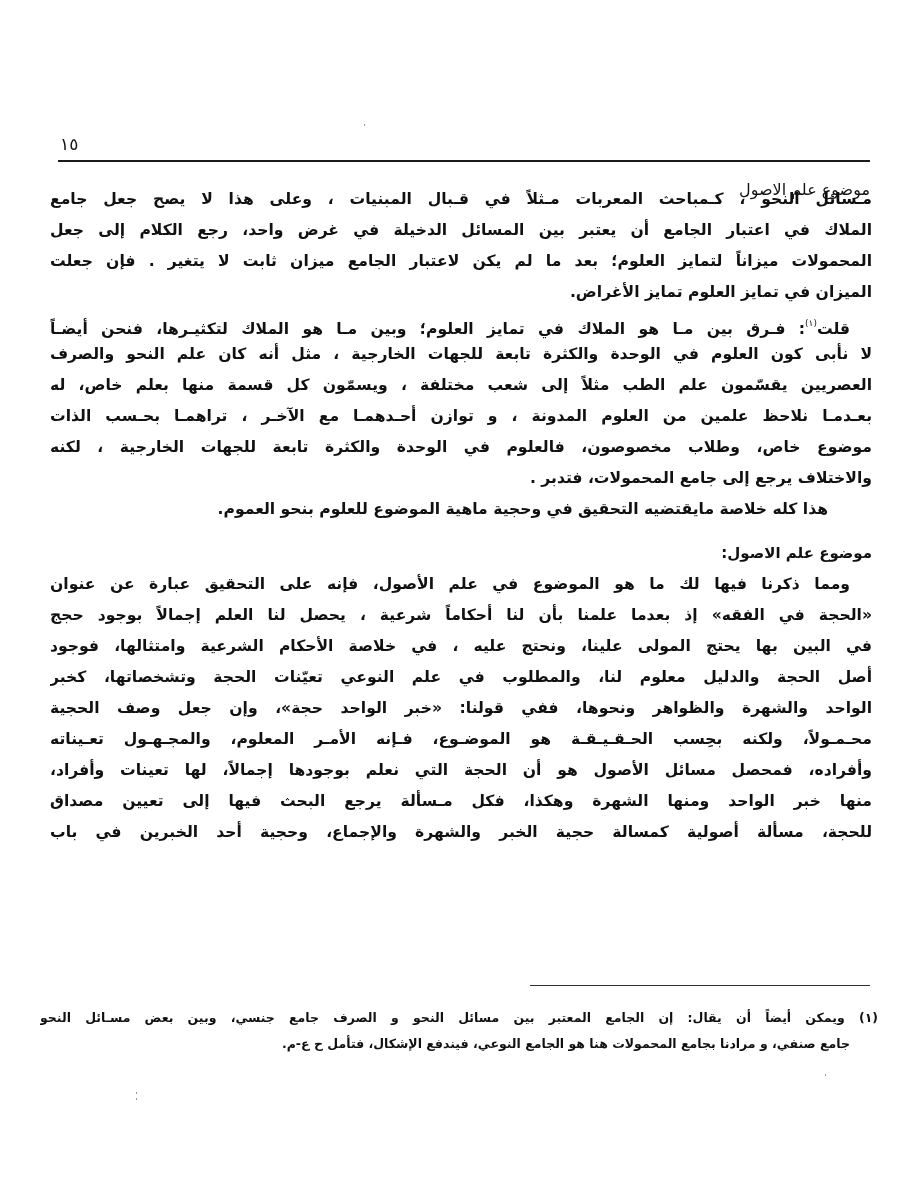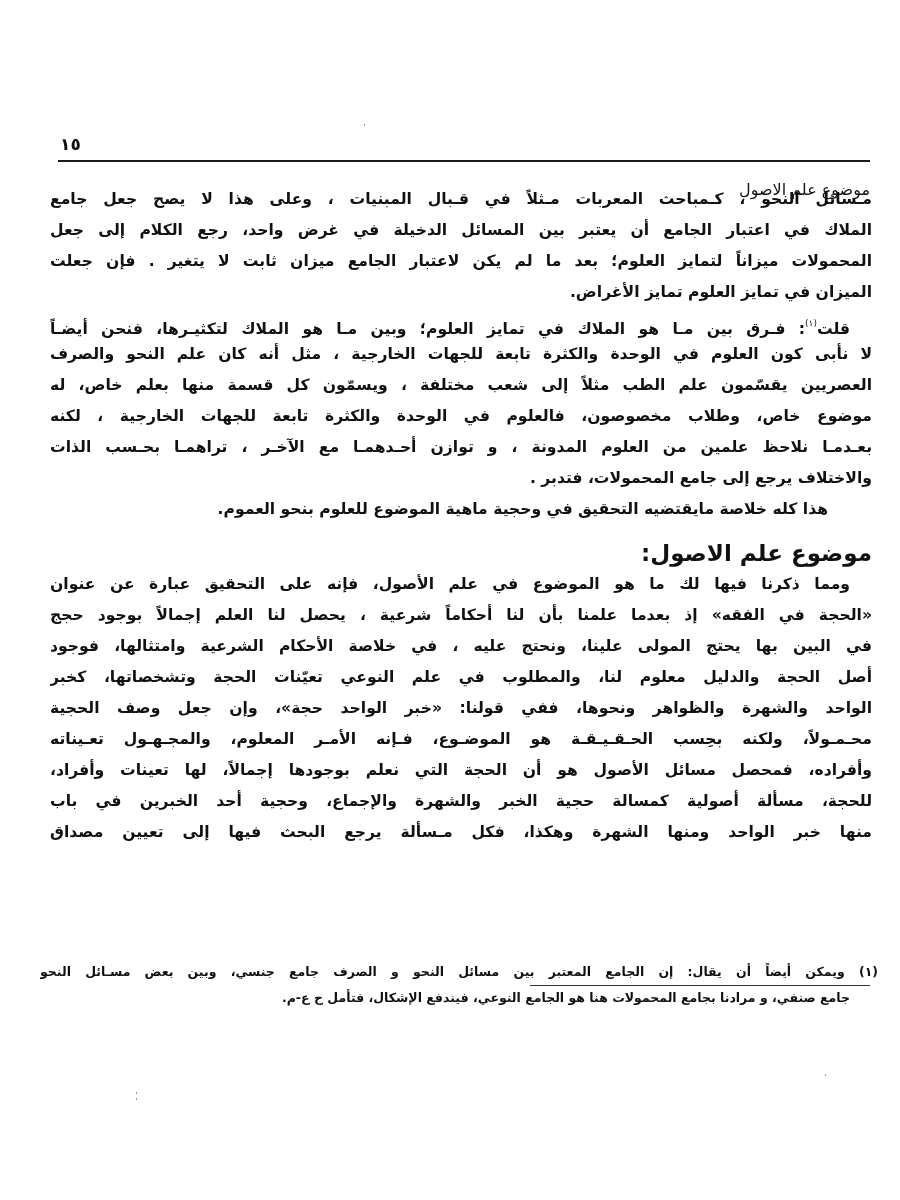--- a/index.html
+++ b/index.html
@@ -38,21 +38,21 @@
     font-weight: normal;
     font-family: "DejaVu Sans", sans-serif;
     white-space: nowrap;
     margin-top: 44px;
   }
   .page-number {
     position: absolute;
     left: 2px;
     top: 0px;
     font-size: 17px;
-    font-weight: bold;
+    font-weight: normal;
     font-family: "DejaVu Sans", sans-serif;
   }
   .body-text {
     position: absolute;
     left: 50px;
     top: 184px;
     width: 822px;
     direction: rtl;
     text-align: justify;
     text-align-last: right;
@@ -80,36 +80,36 @@
   }
   sup.fnref {
     font-size: 9px;
     vertical-align: 8px;
     font-weight: normal;
   }
   .section-heading {
     display: block;
     height: 44px;
     line-height: 56px;
-    font-size: 23px;
+    font-size: 15px;
     font-weight: bold;
     text-align: center;
   }
   .footnote-rule {
     position: absolute;
     left: 530px;
     top: 985px;
     width: 340px;
     height: 0;
     border-top: 1.5px solid #333333;
   }
   .footnotes {
     position: absolute;
     left: 40px;
-    top: 959px;
+    top: 1005px;
     width: 838px;
     direction: rtl;
     font-family: "DejaVu Sans", sans-serif;
     font-size: 12.5px;
     font-weight: bold;
     line-height: 26px;
   }
   .fn-line {
     display: block;
     white-space: nowrap;
@@ -142,37 +142,37 @@
   <div class="body-text">
 
     <span class="line">مـسائل النحو ، كـمباحث المعربات مـثلاً في قـبال المبنيات ، وعلى هذا لا يصح جعل جامع</span>
     <span class="line">الملاك في اعتبار الجامع أن يعتبر بين المسائل الدخيلة في غرض واحد، رجع الكلام إلى جعل</span>
     <span class="line">المحمولات ميزاناً لتمايز العلوم؛ بعد ما لم يكن لاعتبار الجامع ميزان ثابت لا يتغير . فإن جعلت</span>
     <span class="line last">الميزان في تمايز العلوم تمايز الأغراض.</span>
 
     <span class="line indent"><span>قلت</span><sup class="fnref">(١)</sup><span>: فـرق بين مـا هو الملاك في تمايز العلوم؛ وبين مـا هو الملاك لتكثيـرها، فنحن أيضـاً</span></span>
     <span class="line">لا نأبى كون العلوم في الوحدة والكثرة تابعة للجهات الخارجية ، مثل أنه كان علم النحو والصرف</span>
     <span class="line">العصريين يقسّمون علم الطب مثلاً إلى شعب مختلفة ، ويسمّون كل قسمة منها بعلم خاص، له</span>
+    <span class="line">بعـدمـا نلاحظ علمين من العلوم المدونة ، و توازن أحـدهمـا مع الآخـر ، تراهمـا بحـسب الذات</span>
     <span class="line">موضوع خاص، وطلاب مخصوصون، فالعلوم في الوحدة والكثرة تابعة للجهات الخارجية ، لكنه</span>
-    <span class="line">بعـدمـا نلاحظ علمين من العلوم المدونة ، و توازن أحـدهمـا مع الآخـر ، تراهمـا بحـسب الذات</span>
     <span class="line last">والاختلاف يرجع إلى جامع المحمولات، فتدبر .</span>
 
     <span class="line last indent-more">هذا كله خلاصة مايقتضيه التحقيق في وحجية ماهية الموضوع للعلوم بنحو العموم.</span>
 
     <span class="section-heading">موضوع علم الاصول:</span>
 
     <span class="line indent">ومما ذكرنا فيها لك ما هو الموضوع في علم الأصول، فإنه على التحقيق عبارة عن عنوان</span>
     <span class="line">«الحجة في الفقه» إذ بعدما علمنا بأن لنا أحكاماً شرعية ، يحصل لنا العلم إجمالاً بوجود حجج</span>
     <span class="line">في البين بها يحتج المولى علينا، ونحتج عليه ، في خلاصة الأحكام الشرعية وامتثالها، فوجود</span>
     <span class="line">أصل الحجة والدليل معلوم لنا، والمطلوب في علم النوعي تعيّنات الحجة وتشخصاتها، كخبر</span>
     <span class="line">الواحد والشهرة والظواهر ونحوها، ففي قولنا: «خبر الواحد حجة»، وإن جعل وصف الحجية</span>
     <span class="line">محـمـولاً، ولكنه بحِسب الحـقـيـقـة هو الموضـوع، فـإنه الأمـر المعلوم، والمجـهـول تعـيناته</span>
     <span class="line">وأفراده، فمحصل مسائل الأصول هو أن الحجة التي نعلم بوجودها إجمالاً، لها تعينات وأفراد،</span>
+    <span class="line">منها خبر الواحد ومنها الشهرة وهكذا، فكل مـسألة يرجع البحث فيها إلى تعيين مصداق</span>
     <span class="line">للحجة، مسألة أصولية كمسالة حجية الخبر والشهرة والإجماع، وحجية أحد الخبرين في باب</span>
-    <span class="line">منها خبر الواحد ومنها الشهرة وهكذا، فكل مـسألة يرجع البحث فيها إلى تعيين مصداق</span>
   </div>
 
   <div class="footnote-rule"></div>
 
   <div class="footnotes">
     <span class="fn-line"><span>(١)</span> <span>ويمكن أيضاً أن يقال: إن الجامع المعتبر بين مسائل النحو و الصرف جامع جنسي، وبين بعض مسـائل النحو</span></span>
     <span class="fn-line cont">جامع صنفي، و مرادنا بجامع المحمولات هنا هو الجامع النوعي، فيندفع الإشكال، فتأمل ح ع-م.</span>
   </div>
 
   <div class="speck" style="left:136px; top:1092px;"></div>

